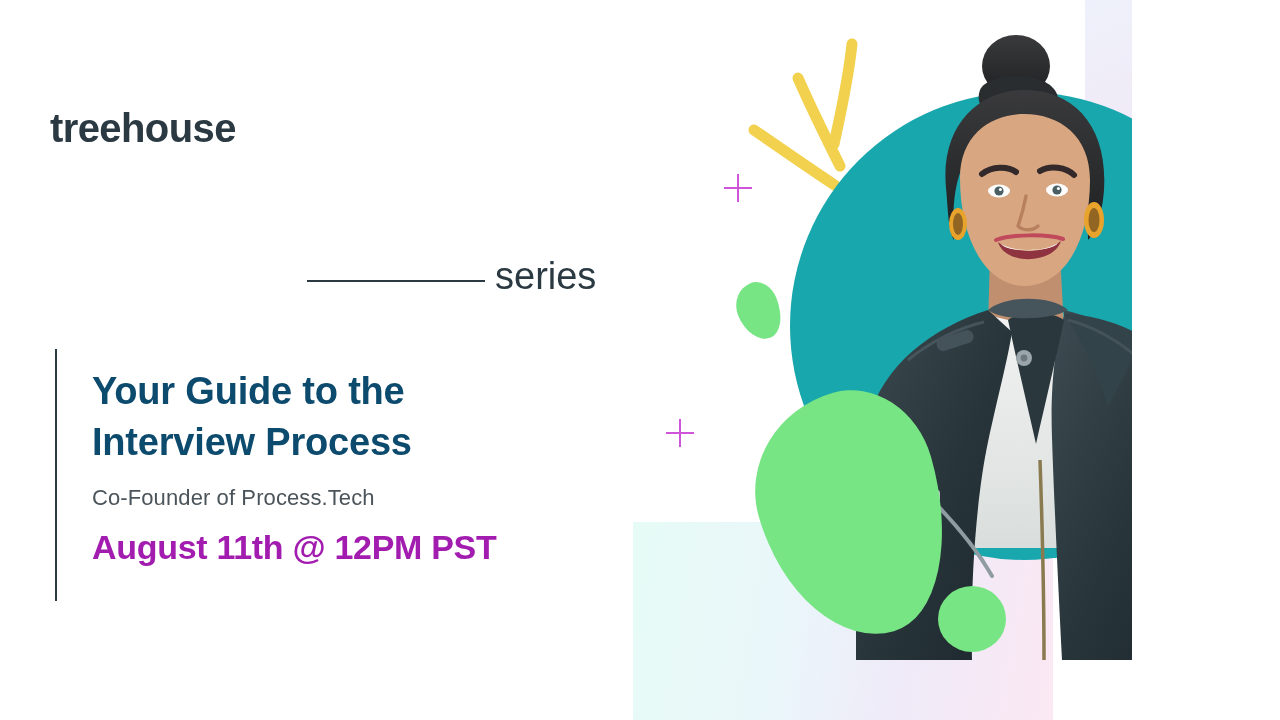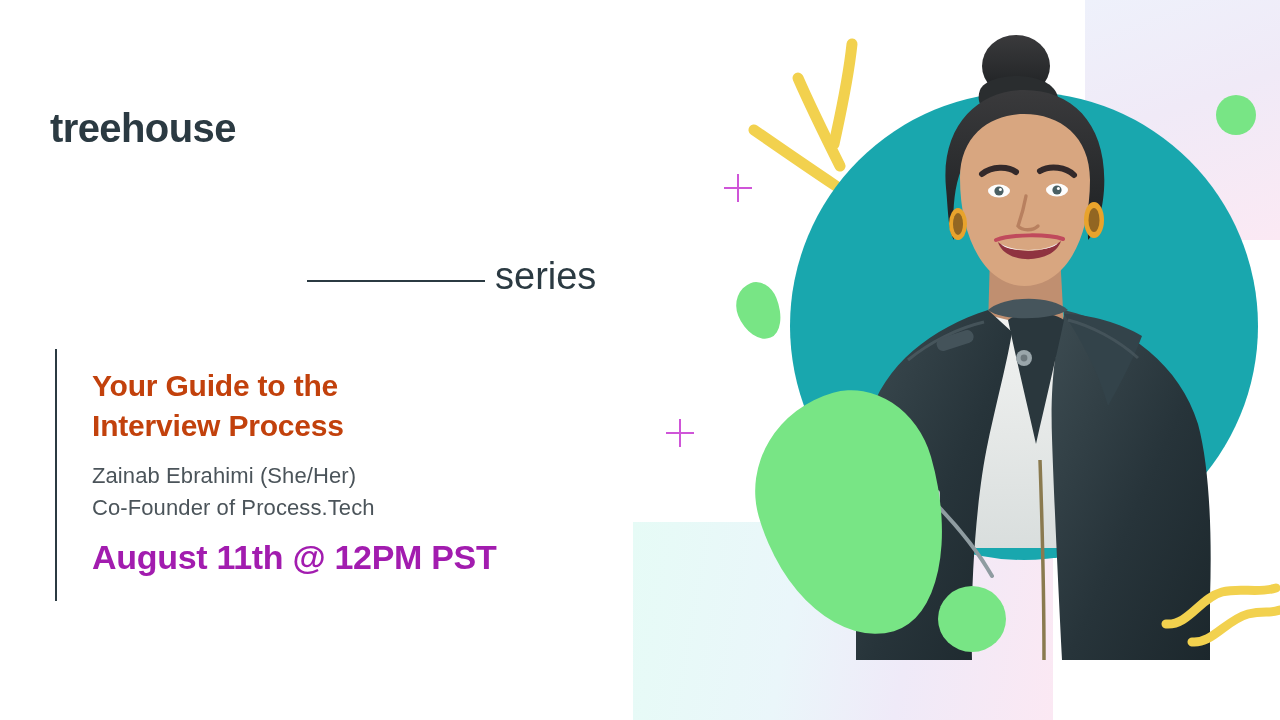--- a/index.html
+++ b/index.html
@@ -2,21 +2,21 @@
 <html><head>
 <meta charset="utf-8">
 <style>
   html, body {
     margin: 0;
     padding: 0;
     background: #ffffff;
   }
   #stage {
     position: relative;
-    width: 1280px;
+    width: 1132px;
     height: 720px;
     overflow: hidden;
     background: #ffffff;
     font-family: "Liberation Sans", sans-serif;
     -webkit-font-smoothing: antialiased;
   }
 
   
   .panel-tr {
     position: absolute;
@@ -144,24 +144,24 @@
     width: 2px; height: 252px;
     background: #2b3a42;
   }
 
   .info-block {
     position: absolute;
     left: 92px; top: 366px;
     width: 540px;
   }
   .talk-title {
-    font-size: 30px;
+    font-size: 38px;
     font-weight: 700;
     line-height: 1.34;
-    color: #c2410c;
+    color: #0c4a6e;
     letter-spacing: -0.2px;
     margin: 0;
     white-space: pre-line;
   }
   .speaker-lines {
     margin-top: 14px;
   }
   .speaker-line {
     font-size: 22px;
     font-weight: 400;
@@ -312,19 +312,18 @@
 
   <div class="series-rule"></div>
   <div class="series-word">series</div>
 
   <div class="accent-bar"></div>
 
   <div class="info-block">
     <div class="talk-title">Your Guide to the
 Interview Process</div>
     <div class="speaker-lines">
-      <div class="speaker-line">Zainab Ebrahimi (She/Her)</div>
       <div class="speaker-line">Co-Founder of Process.Tech</div>
     </div>
     <div class="event-datetime">August 11th @ 12PM PST</div>
   </div>
 
 </div>
 
 </body></html>

